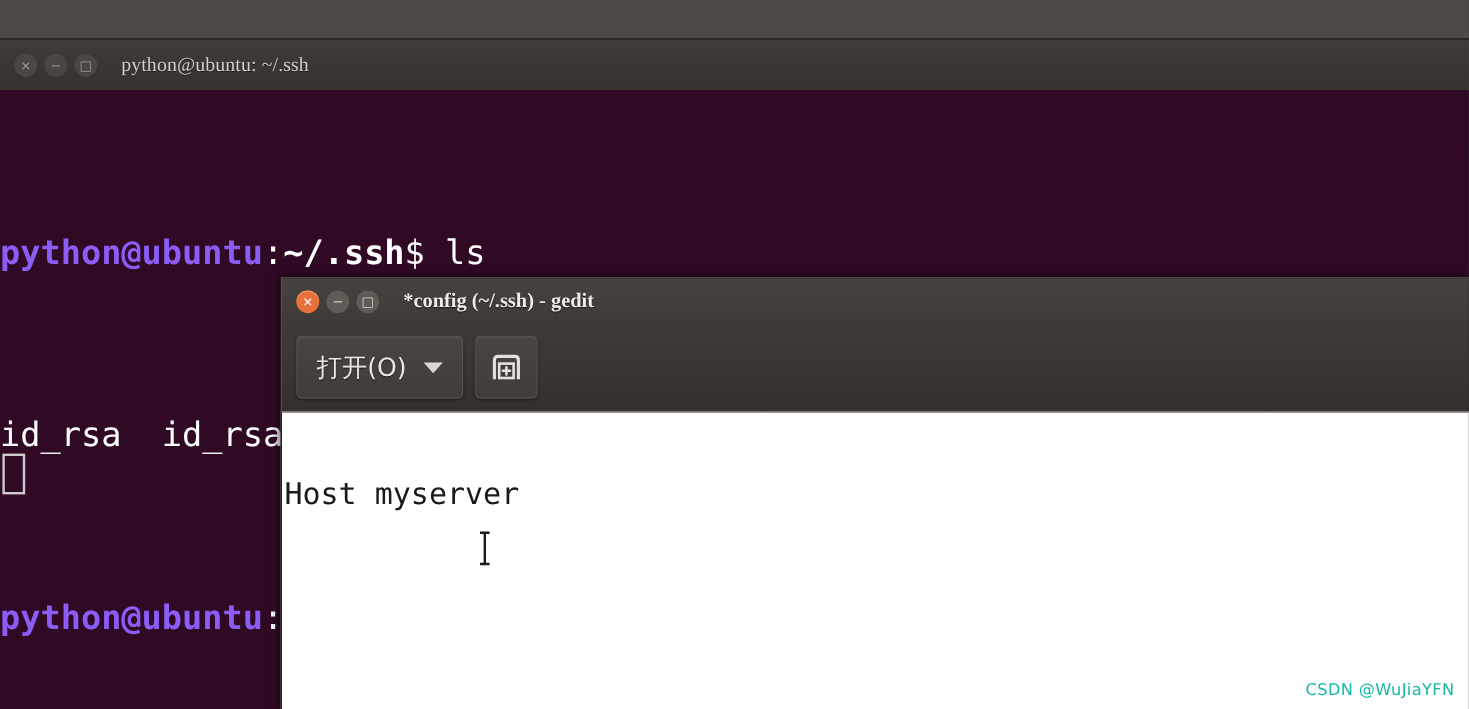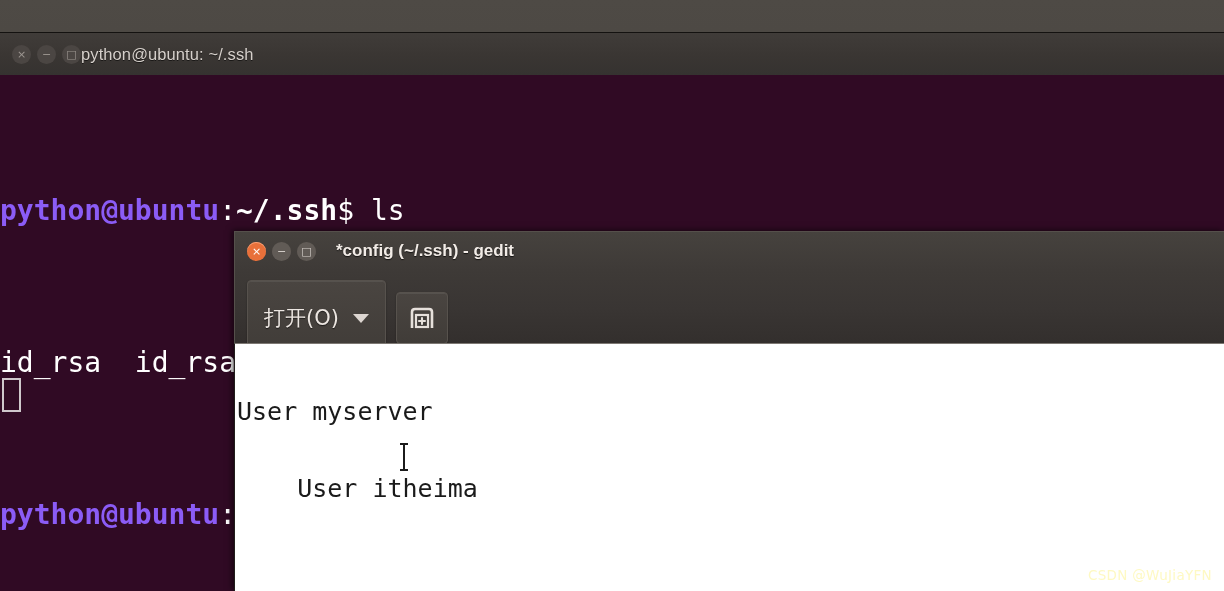--- a/index.html
+++ b/index.html
@@ -66,23 +66,24 @@
   .wbtn.close-active {
     background: #e8703a;
     color: #ffffff;
     box-shadow: inset 0 1px 0 #f5a077;
   }
   .wbtn.min-active, .wbtn.max-active {
     background: #615b56;
     color: #d9d3ce;
   }
   #terminal-title {
+    margin-left: 20px;
     color: #d6d0cb;
     font-size: 16.5px;
-    font-family: Liberation Sans, sans-serif;
+    font-family: Liberation Serif, serif;
     letter-spacing: 0.1px;
     text-shadow: 0 1px 0 rgba(0,0,0,0.55);
     white-space: nowrap;
   }
 
   #terminal-body {
     position: absolute;
     left: 0;
     top: 43px;
     width: 1224px;
@@ -141,21 +142,21 @@
     height: 38px;
     display: flex;
     align-items: center;
     padding-left: 12px;
   }
   #gedit-title {
     margin-left: 20px;
     color: #f2ece7;
     font-size: 17px;
     font-weight: bold;
-    font-family: Liberation Sans, sans-serif;
+    font-family: Liberation Serif, serif;
     text-shadow: 0 1px 1px rgba(0,0,0,0.7);
     white-space: nowrap;
   }
   #gedit-toolbar {
     position: absolute;
     left: 12px;
     top: 48px;
     display: flex;
     align-items: center;
     gap: 10px;
@@ -165,21 +166,21 @@
     border: 1px solid #57524d;
     border-radius: 4px;
     box-shadow: inset 0 1px 0 rgba(255,255,255,0.07), 0 1px 2px rgba(0,0,0,0.35);
     display: flex;
     align-items: center;
     justify-content: center;
     cursor: default;
   }
   #open-button {
     height: 50px;
-    padding: 12px 16px;
+    padding: 0 16px;
     gap: 14px;
   }
   #open-button-label {
     color: #ece6e1;
     font-size: 21px;
     font-family: "DejaVu Sans", sans-serif;
     text-shadow: 0 1px 1px rgba(0,0,0,0.6);
     white-space: nowrap;
   }
   #open-caret {
@@ -229,21 +230,21 @@
     top: 442px;
     width: 16px;
     height: 30px;
   }
 
   
   #watermark {
     position: absolute;
     right: 12px;
     bottom: 8px;
-    color: #fef9c3;
+    color: #14b8a6;
     font-size: 13.5px;
     font-family: "DejaVu Sans", sans-serif;
     letter-spacing: 0.3px;
     user-select: none;
   }
 </style>
 </head>
 <body>
 
 <div id="desktop"></div>
@@ -303,22 +304,21 @@
             <rect x="7" y="9" width="12" height="12" fill="#3e3a37" stroke="#e6e0db" stroke-width="2.2"></rect>
             <path d="M13 12 L13 18 M10 15 L16 15" stroke="#e6e0db" stroke-width="2.1" stroke-linecap="round"></path>
           </svg>
         </span>
       </div>
     </div>
   </div>
 
   <div id="gedit-body">
     <div id="gedit-text">
-      <div class="eline"><span>User myserver</span></div>
-      <div class="eline"><span>    User itheima</span></div>
+      <div class="eline"><span>Host myserver</span></div>
       
     </div>
   </div>
 </div>
 
 <span id="mouse-ibeam">
   <svg width="16" height="30" viewBox="0 0 16 30" xmlns="http://www.w3.org/2000/svg">
     <path d="M4 2 H12 M8 2 V28 M4 28 H12" stroke="#ffffff" stroke-width="4.5" fill="none" stroke-linecap="butt"></path>
     <path d="M4 2 H12 M8 2 V28 M4 28 H12" stroke="#1b1b1b" stroke-width="2" fill="none" stroke-linecap="butt"></path>
   </svg>

